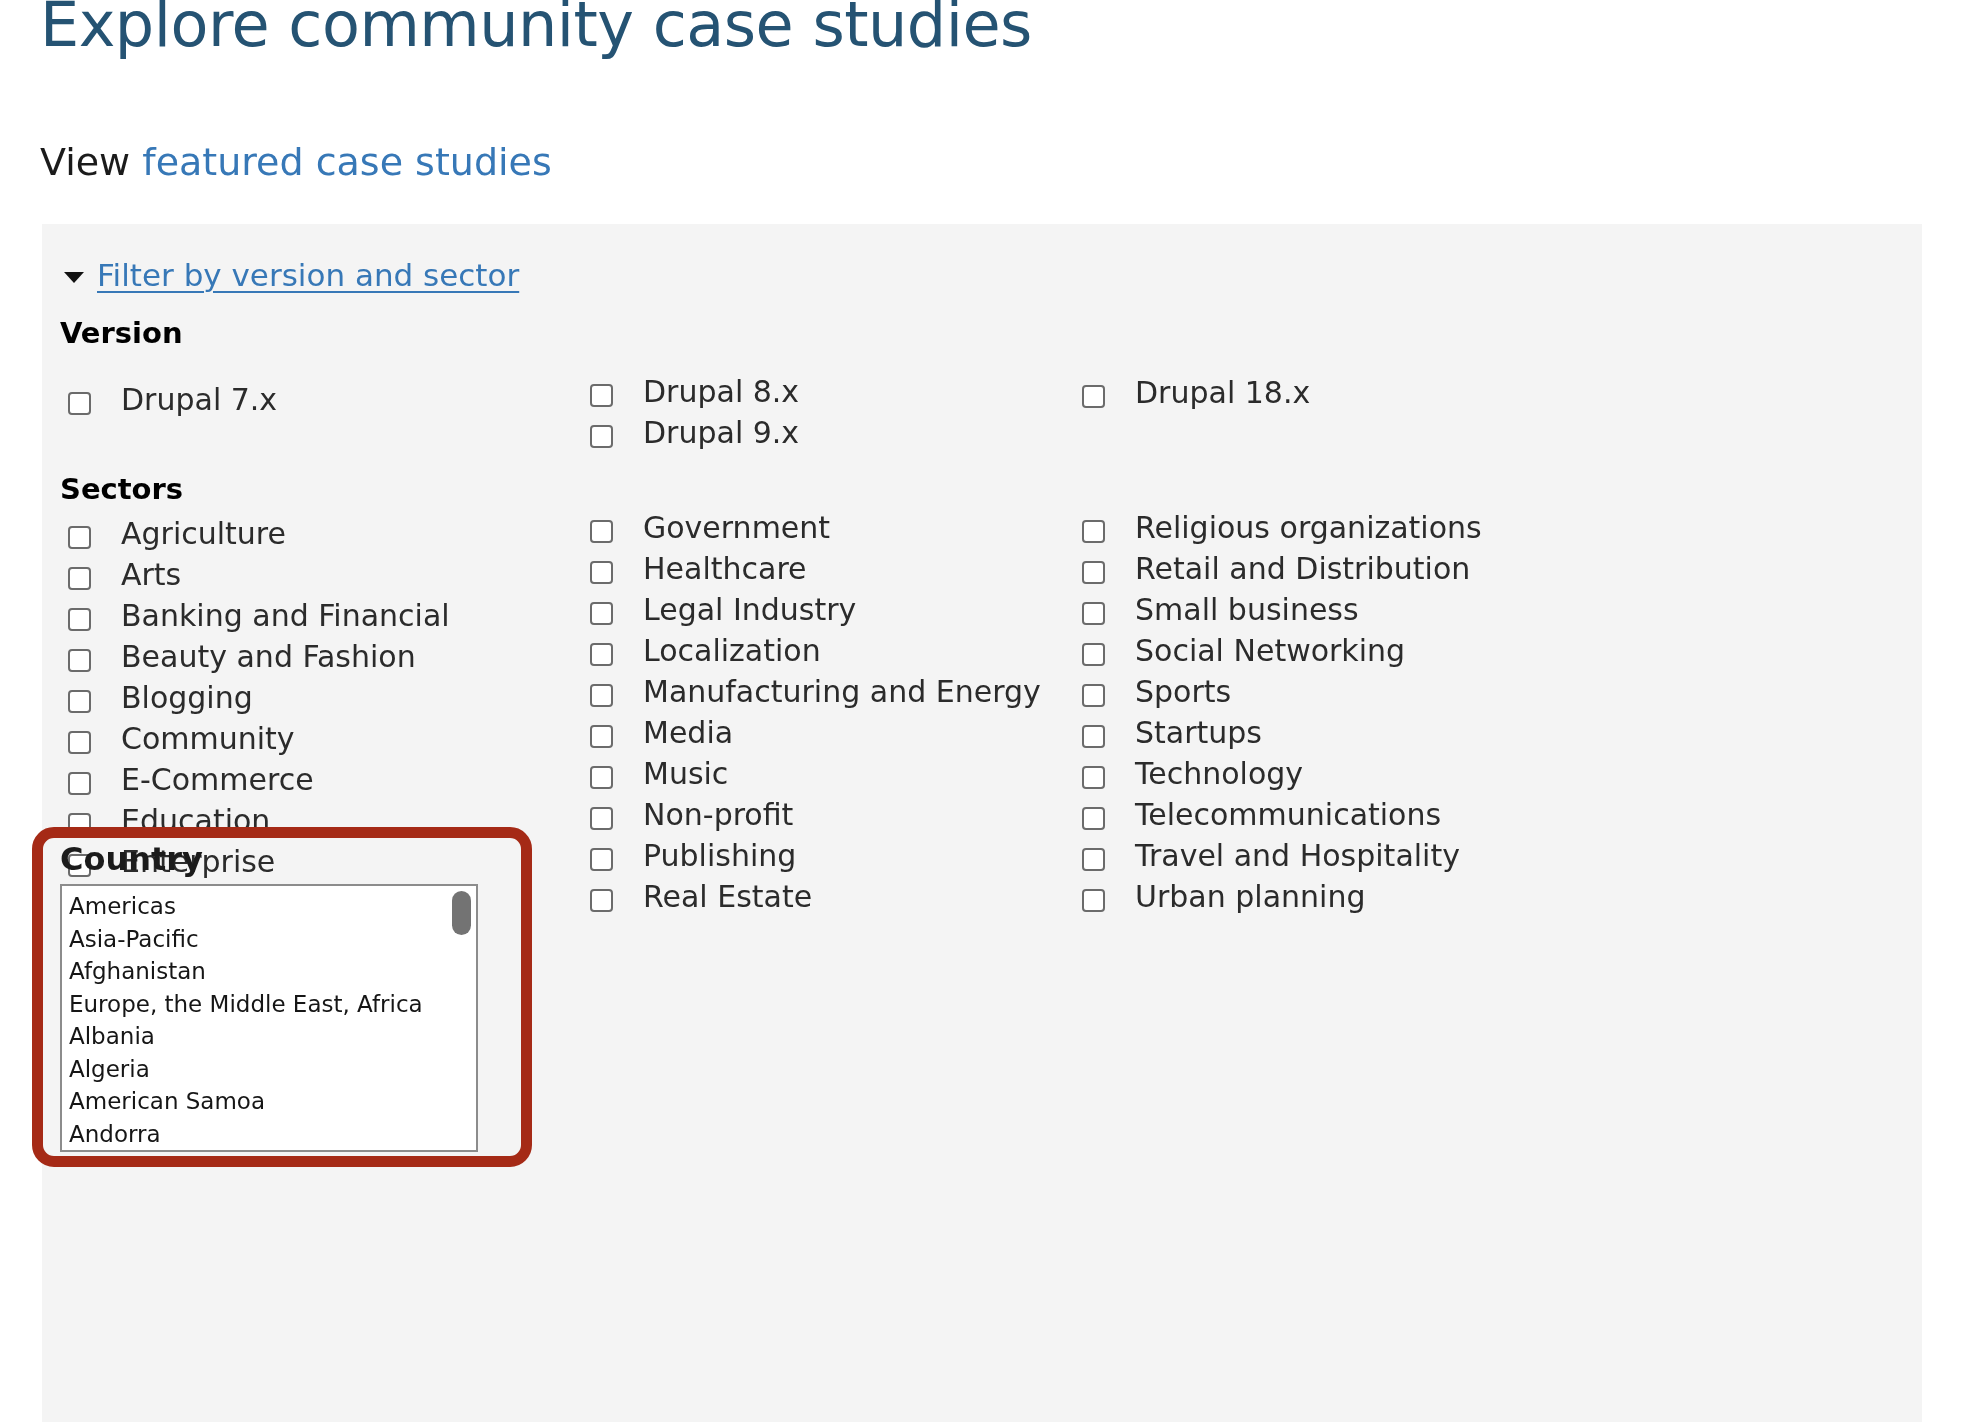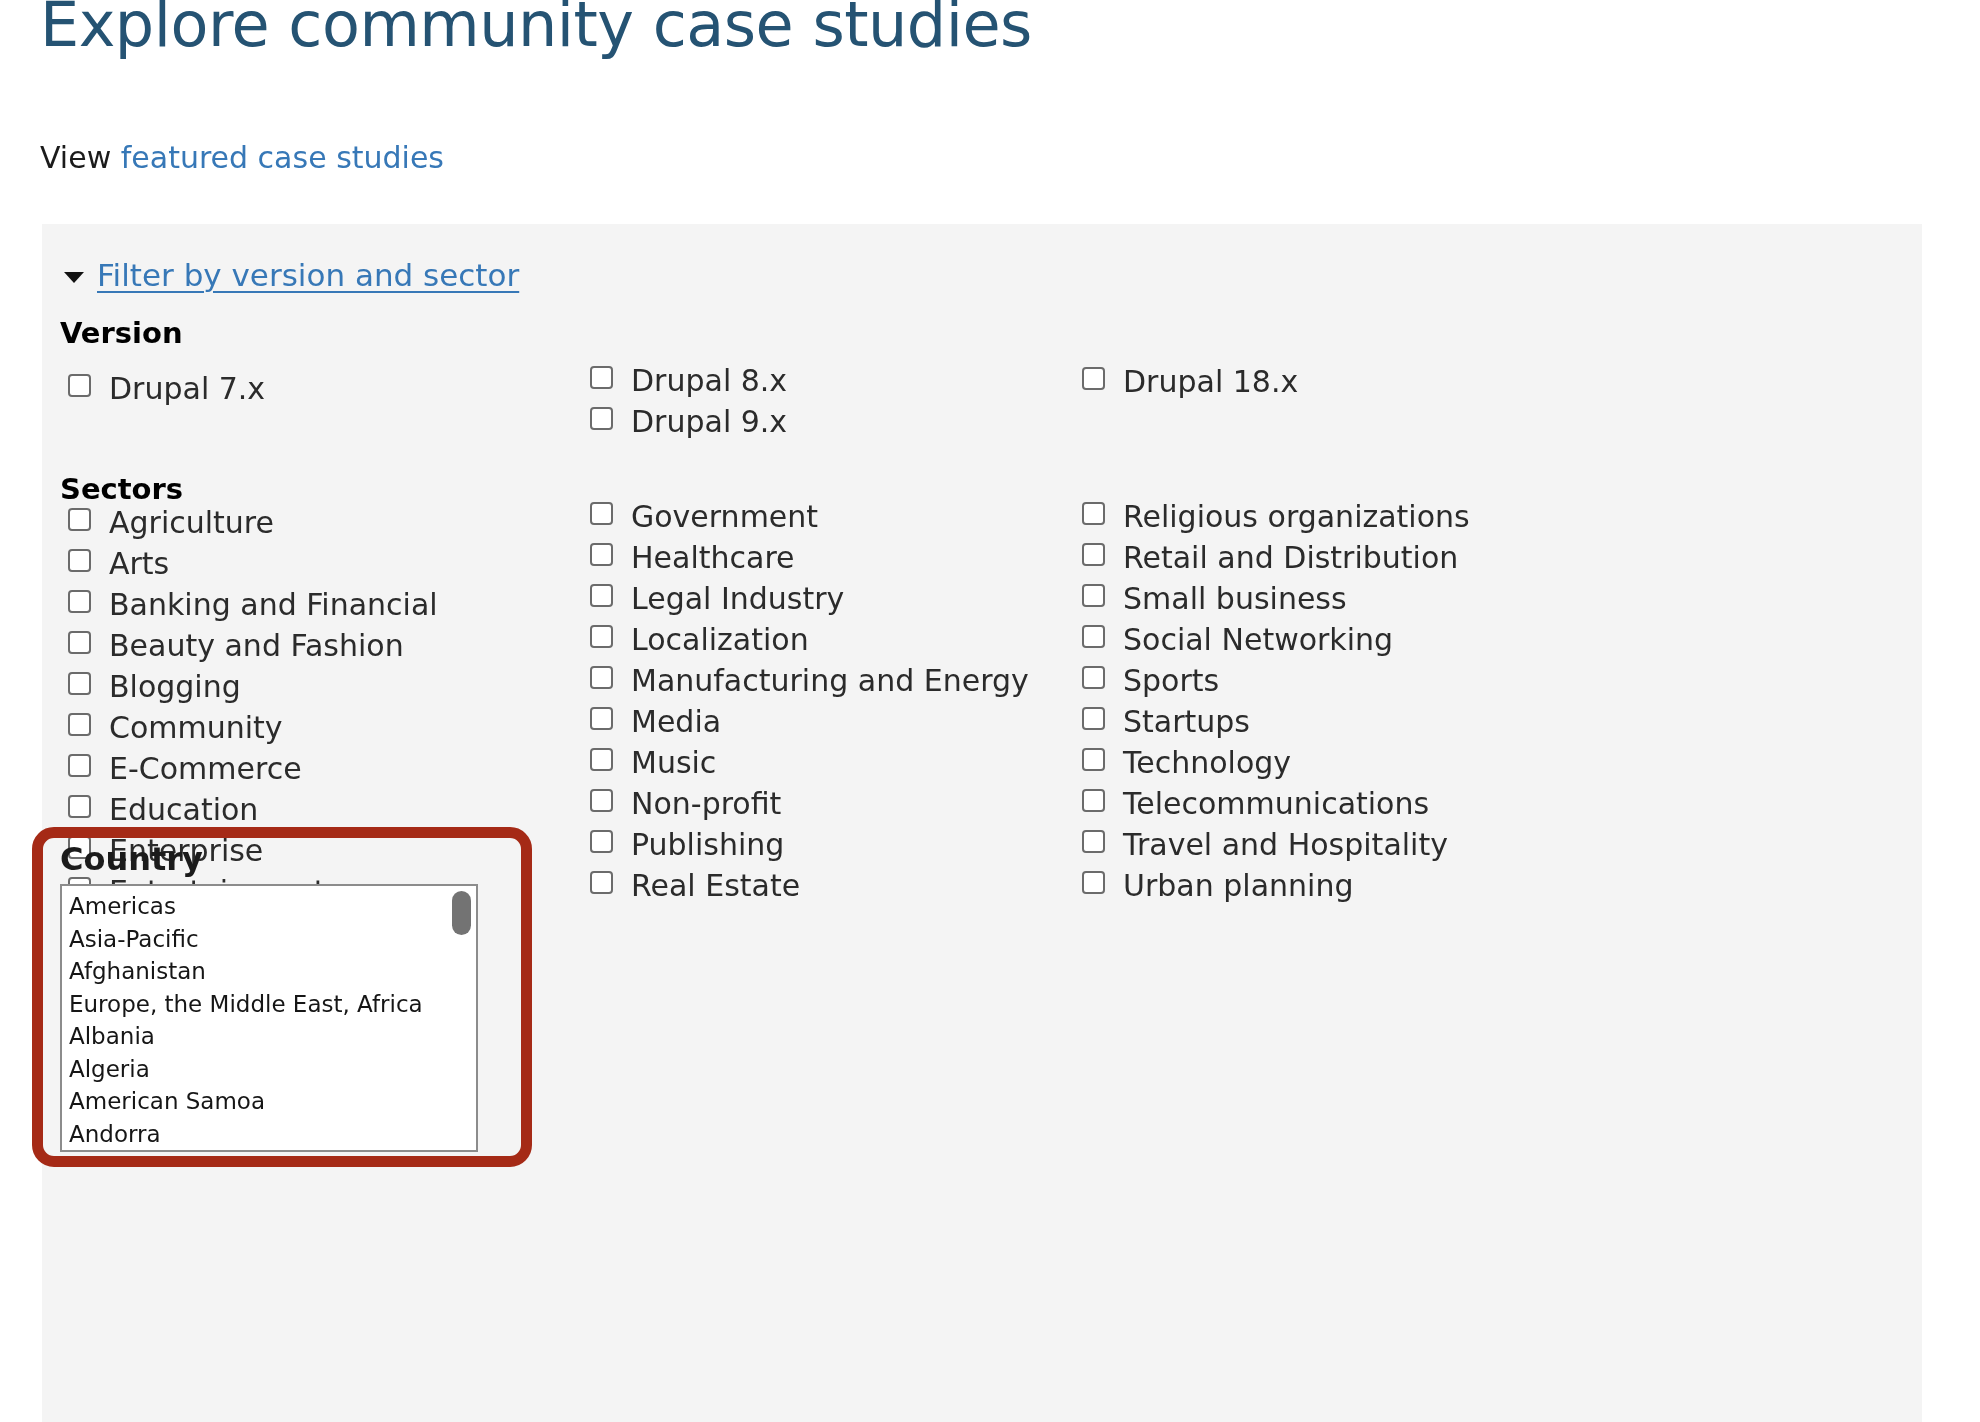--- a/index.html
+++ b/index.html
@@ -26,21 +26,21 @@
     letter-spacing: -0.5px;
     white-space: nowrap;
     line-height: 1.2;
     margin: 0;
   }
 
   #view-line {
     position: absolute;
     left: 40px;
     top: 140px;
-    font-size: 30px;
+    font-size: 38px;
     color: #1b1b1b;
     white-space: nowrap;
   }
   #view-line a {
     color: #3778b7;
     text-decoration: none;
   }
 
   
   #filter-panel {
@@ -84,22 +84,22 @@
     font-weight: 700;
     color: #000000;
     white-space: nowrap;
   }
   #version-heading { left: 18px; top: 92px; }
   #sectors-heading { left: 18px; top: 248px; }
 
   .cb-row {
     position: absolute;
     display: flex;
-    align-items: flex-start;
-    gap: 18px;
+    align-items: flex-end;
+    gap: 30px;
     white-space: nowrap;
     height: 41px;
   }
   .cb-box {
     width: 23px;
     height: 23px;
     border: 2px solid #6b6b6b;
     border-radius: 4px;
     background: #ffffff;
     box-sizing: border-box;

